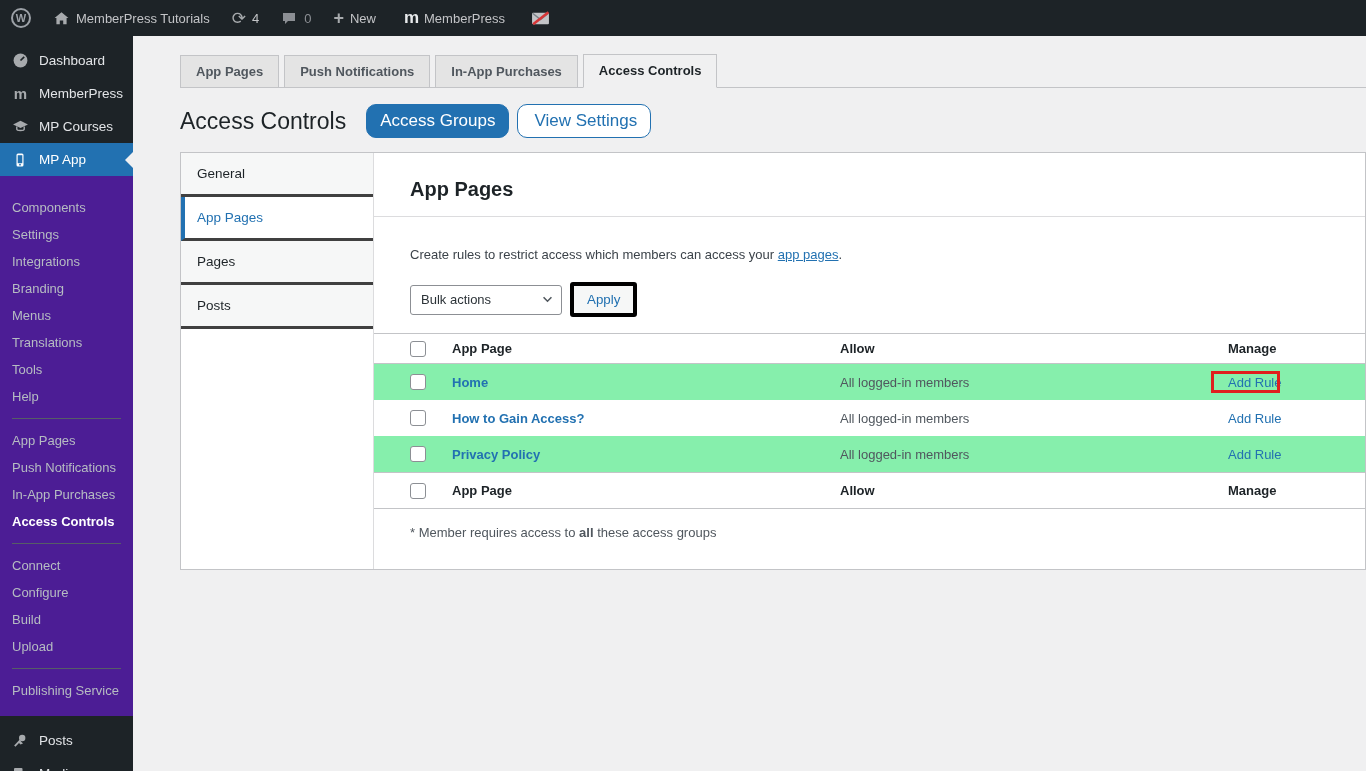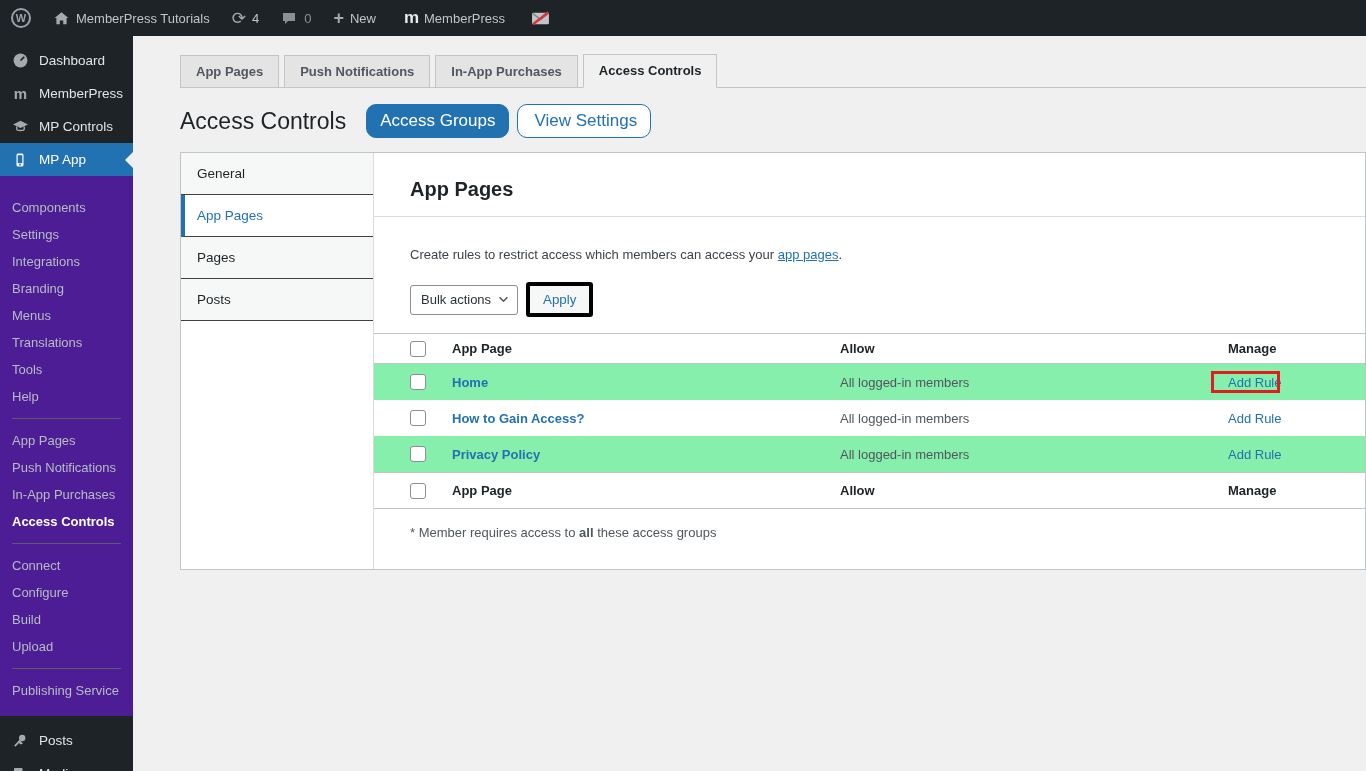--- a/index.html
+++ b/index.html
@@ -77,34 +77,34 @@
   .btn-secondary { background:#fff; border:1px solid #2271b1; color:#2271b1; margin-left:-12px;padding-left:16px; }
 
   
   .panel {
     margin:14px 0 0 25px; background:#fff; border:1px solid #c3c4c7;
     display:flex; min-height:418px; align-items:stretch;
   }
   .subnav { width:193px; border-right:1px solid #dcdcde; background:#fff; flex-shrink:0; }
   .subnav-item {
     display:block; padding:13px 16px; background:#f6f7f7; color:#1d2327;
-    border-bottom:1px solid #404040; font-size:13.5px; cursor:pointer;
+    border-bottom:3px solid #404040; font-size:13.5px; cursor:pointer;
   }
   .subnav-item.active {
     background:#fff; color:#2271b1; border-left:4px solid #2271b1; padding-left:12px;
   }
   .panel-main { flex:1; min-width:0; }
   .panel-h2 { font-size:20px; font-weight:600; color:#1d2327; padding:25px 36px 15px; }
   .panel-sep { border-top:1px solid #dcdcde; }
   .panel-desc { margin:30px 36px 0; color:#3c434a; }
   .panel-desc a { color:#2271b1; }
 
   .controls { margin:20px 36px 0; display:flex; gap:8px; align-items:center; }
   .select-box {
-    width:108px; height:30px; border:1px solid #8c8f94; border-radius:3px; background:#fff;
+    width:152px; height:30px; border:1px solid #8c8f94; border-radius:3px; background:#fff;
     display:flex; align-items:center; justify-content:space-between;
     padding:0 8px 0 10px; color:#2c3338; cursor:pointer;
   }
   .btn-apply { background:#f6f7f7; border:4px solid #000000; color:#2271b1; border-radius:3px; padding:6px 13px; cursor:pointer; }
 
   
   .ac-table { margin-top:16px; border-top:1px solid #c3c4c7; border-bottom:1px solid #c3c4c7; }
   .trow {
     display:grid; grid-template-columns:42px 388px 388px 1fr;
     align-items:center; min-height:36px; padding-left:36px;
@@ -189,21 +189,21 @@
       <span class="mi-icon mp-m" style="font-size:15px;color:#a7aaad;">m</span>
       <span>MemberPress</span>
     </div>
     <div class="menu-item">
       <span class="mi-icon">
         <svg viewBox="0 0 16 16" width="17" height="17">
             <path d="M8 2.5 L15 6 L8 9.5 L1 6 Z" fill="currentColor"></path>
             <path d="M4.5 8 v2.6 c0 1.6 7 1.6 7 0 V8" stroke="currentColor" stroke-width="1.3" fill="none"></path>
           </svg>
       </span>
-      <span>MP Controls</span>
+      <span>MP Courses</span>
     </div>
     <div class="menu-item active">
       <span class="mi-icon">
         <svg viewBox="0 0 16 16" width="16" height="16">
             <rect x="4.5" y="1.5" width="7" height="13" rx="1.5" fill="#fff"></rect>
             <rect x="5.7" y="3.2" width="4.6" height="8" fill="#2271b1"></rect>
             <circle cx="8" cy="12.7" r="0.9" fill="#2271b1"></circle>
           </svg>
       </span>
       <span>MP App</span>

